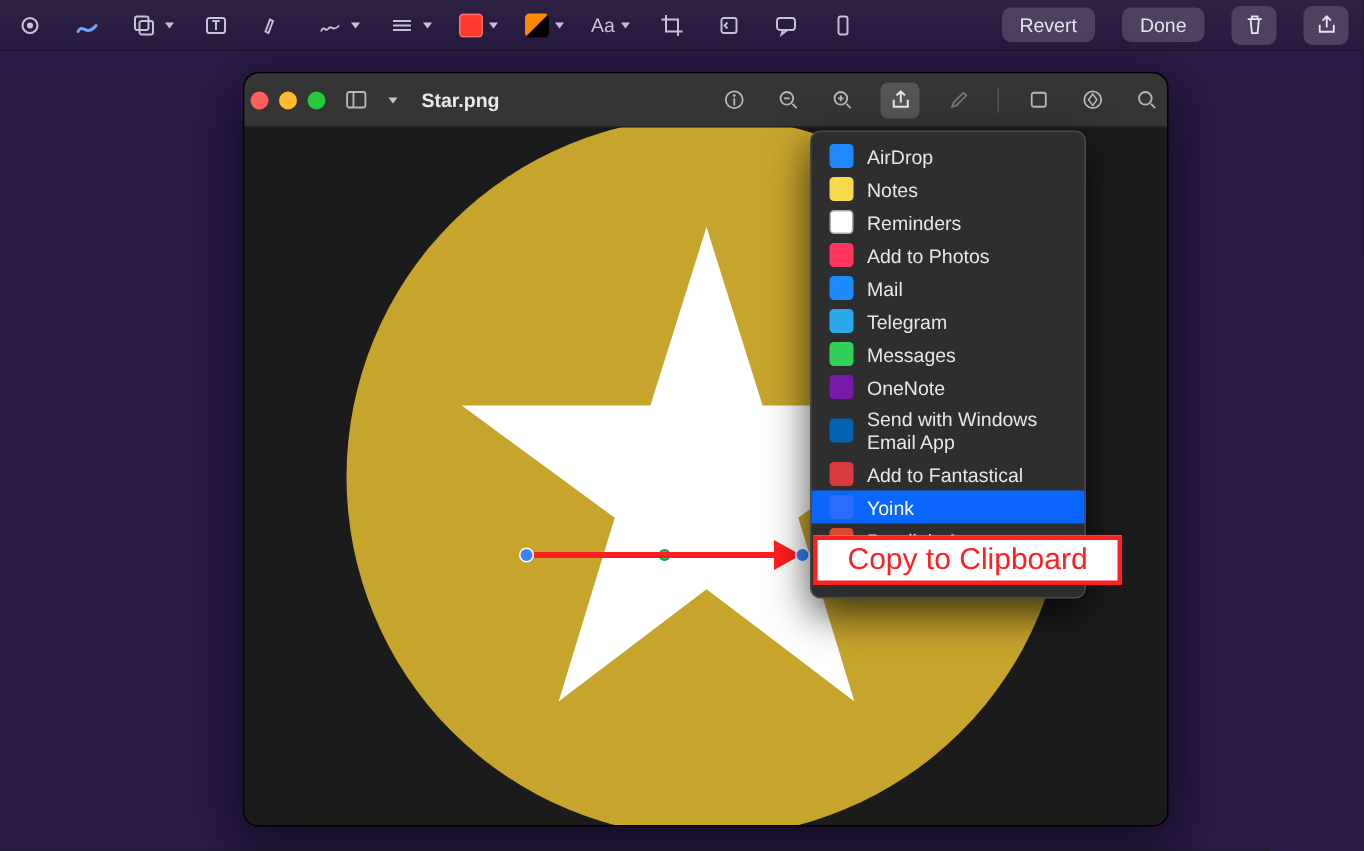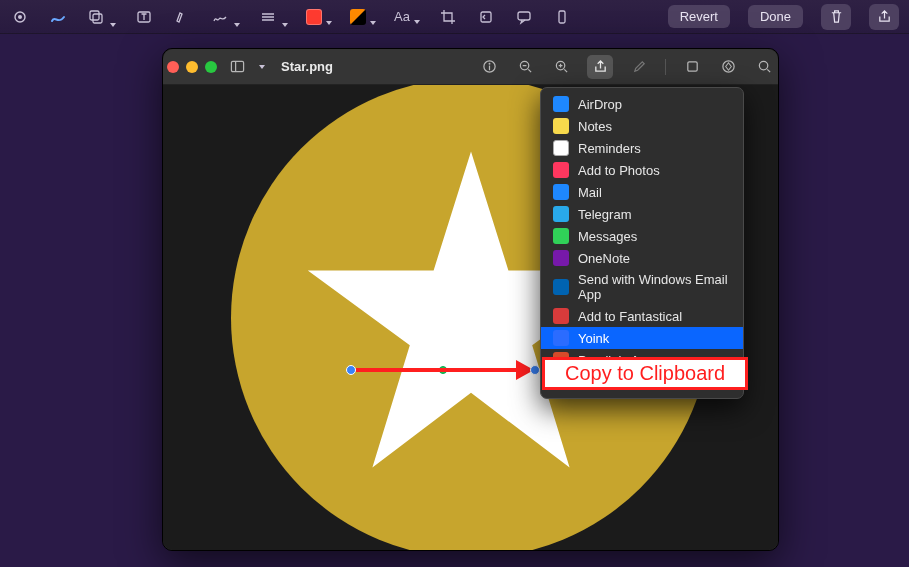--- a/index.html
+++ b/index.html
@@ -19,21 +19,21 @@
   .tb-btn svg { width:16px; height:16px; display:block; }
   .tb-spacer { flex:1; }
   .pill-btn { background:#4d4060; color:#e9e4f2; font-size:13px; padding:4px 12px;
     border-radius:6px; cursor:pointer; }
   .icon-pill { background:#4d4060; width:30px; height:26px; display:flex; align-items:center;
     justify-content:center; border-radius:6px; color:#e9e4f2; cursor:pointer;}
   .icon-pill svg{width:15px;height:15px;}
   .color-swatch { width:16px;height:16px;border-radius:3px; display:inline-block;}
   .dd-caret { width:0;height:0;border-left:3px solid transparent;border-right:3px solid transparent;
     border-top:4px solid #c9c2d7; margin-left:2px;}
-  .tb-group{display:flex;align-items:flex-end;gap:2px;}
+  .tb-group{display:flex;align-items:center;gap:2px;}
 
   
   .preview-window {
     position:absolute; left:162px; top:48px; width:617px; height:503px;
     background:#262626; border-radius:10px; box-shadow:0 12px 40px rgba(0,0,0,.6);
     border:1px solid #000;
     overflow:visible;
   }
   .titlebar{ height:36px; background:#353535; border-bottom:1px solid #222;
     border-radius:10px 10px 0 0;
@@ -60,21 +60,21 @@
   
   .sel-handle{position:absolute;width:10px;height:10px;border-radius:50%;
     background:#3a82f7;border:1px solid #fff;}
   .sel-mid{position:absolute;width:8px;height:8px;border-radius:50%;background:#2fbf4a;
     border:1px solid #0a5;}
   .arrow-line{position:absolute;height:4px;background:#ff1f1f;}
   .arrow-head{position:absolute;width:0;height:0;border-top:10px solid transparent;
     border-bottom:10px solid transparent;border-left:18px solid #ff1f1f;}
 
   
-  .share-menu{position:absolute; left:540px; top:87px; width:204px;
+  .share-menu{position:absolute; left:540px; top:87px; width:184px;
     background:#2e2e2e; border:1px solid #4a4a4a; border-radius:7px;
     box-shadow:0 10px 28px rgba(0,0,0,.7); padding:5px 0;}
   .menu-item{display:flex;align-items:center;gap:9px;padding:3px 12px;color:#e7e7e7;
     font-size:13px;cursor:pointer;}
   .menu-item.sel{background:#0a66ff;color:#fff;}
   .menu-icon{width:16px;height:16px;border-radius:3px;display:flex;align-items:center;
     justify-content:center;font-size:10px;color:#fff;flex-shrink:0;}
 
   
   .callout{position:absolute; left:542px; top:357px; padding:2px 20px;

